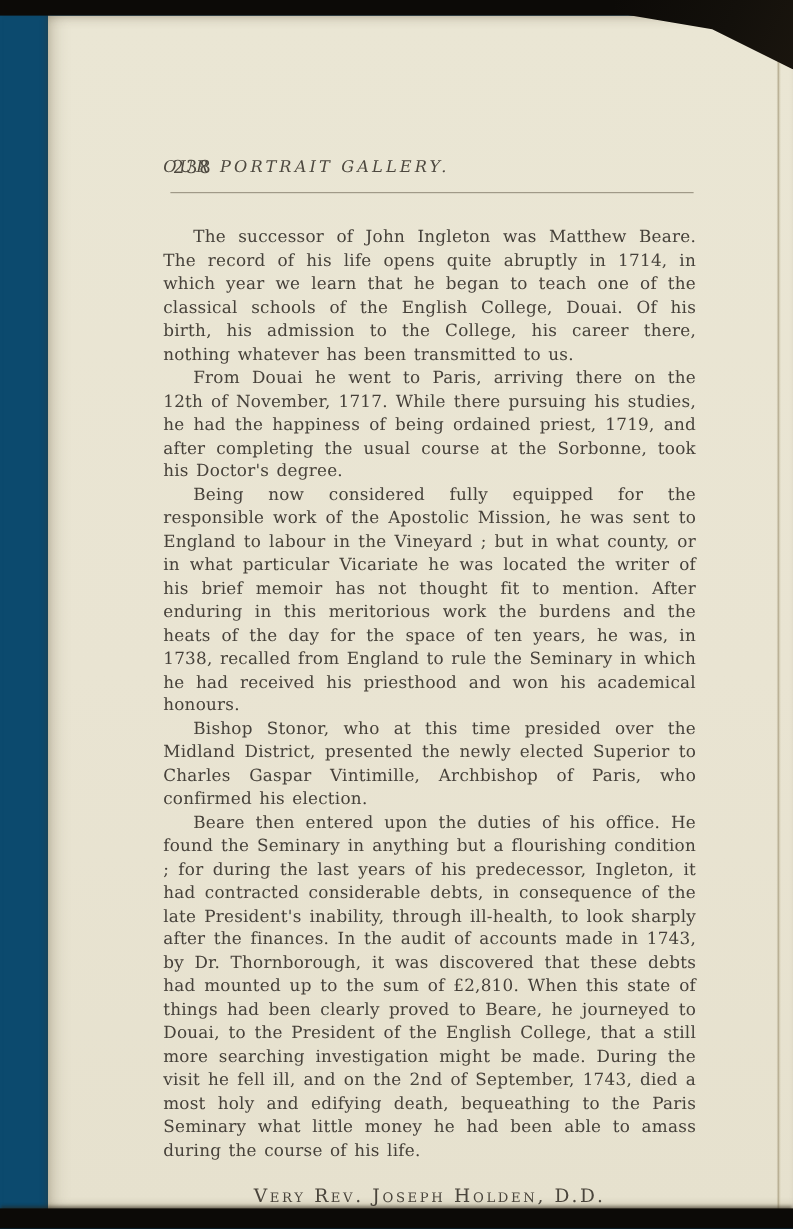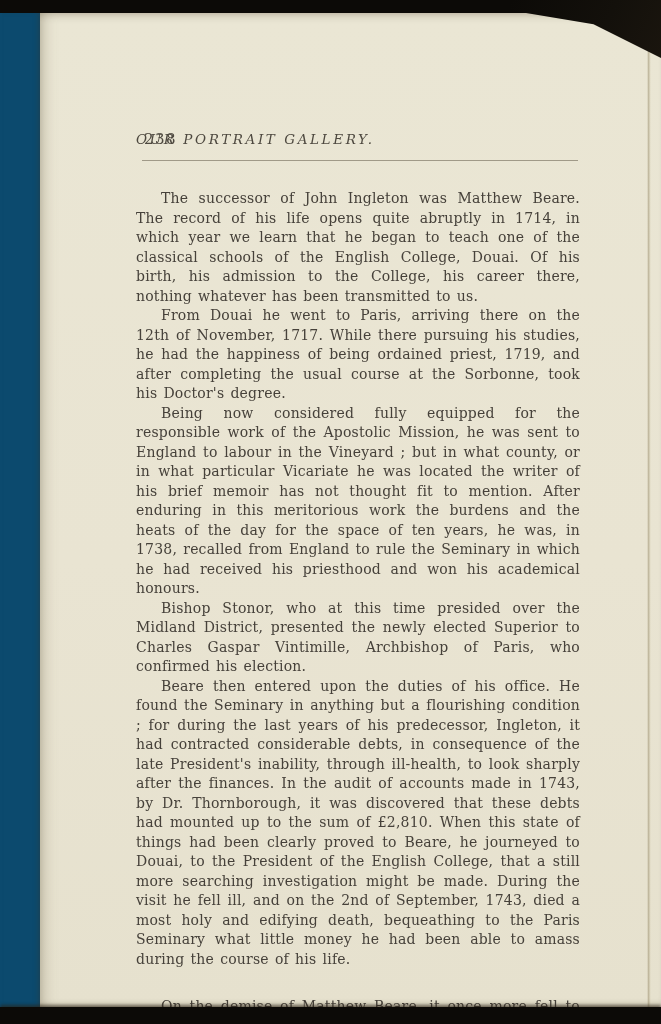--- a/index.html
+++ b/index.html
@@ -160,20 +160,21 @@
       <div class="rule"></div>
 
       <div class="body">
         <p>The successor of John Ingleton was Matthew Beare. The record of his life opens quite abruptly in 1714, in which year we learn that he began to teach one of the classical schools of the English College, Douai. Of his birth, his admission to the College, his career there, nothing whatever has been transmitted to us.</p>
         <p>From Douai he went to Paris, arriving there on the 12th of November, 1717. While there pursuing his studies, he had the happiness of being ordained priest, 1719, and after completing the usual course at the Sorbonne, took his Doctor's degree.</p>
         <p>Being now considered fully equipped for the responsible work of the Apostolic Mission, he was sent to England to labour in the Vineyard ; but in what county, or in what particular Vicariate he was located the writer of his brief memoir has not thought fit to mention. After enduring in this meritorious work the burdens and the heats of the day for the space of ten years, he was, in 1738, recalled from England to rule the Seminary in which he had received his priesthood and won his academical honours.</p>
         <p>Bishop Stonor, who at this time presided over the Midland District, presented the newly elected Superior to Charles Gaspar Vintimille, Archbishop of Paris, who confirmed his election.</p>
         <p>Beare then entered upon the duties of his office. He found the Seminary in anything but a flourishing condition ; for during the last years of his predecessor, Ingleton, it had contracted considerable debts, in consequence of the late President's inability, through ill-health, to look sharply after the finances. In the audit of accounts made in 1743, by Dr. Thornborough, it was discovered that these debts had mounted up to the sum of £2,810. When this state of things had been clearly proved to Beare, he journeyed to Douai, to the President of the English College, that a still more searching investigation might be made. During the visit he fell ill, and on the 2nd of September, 1743, died a most holy and edifying death, bequeathing to the Paris Seminary what little money he had been able to amass during the course of his life.</p>
       </div>
 
+      <h2 class="heading">Very Rev. Joseph Holden, D.D.</h2>
 
       <div class="body">
         <p>On the demise of Matthew Beare, it once more fell to the lot of Bishop Stonor in concert with his fellow Vicars-Apostolic, to elect and present for confirmation in office, to the Archbishop of Paris, the man whom they considered best fitted to hold so important a</p>
       </div>
 
     </div>
 
     <div class="crease"></div>
   </div>
 

